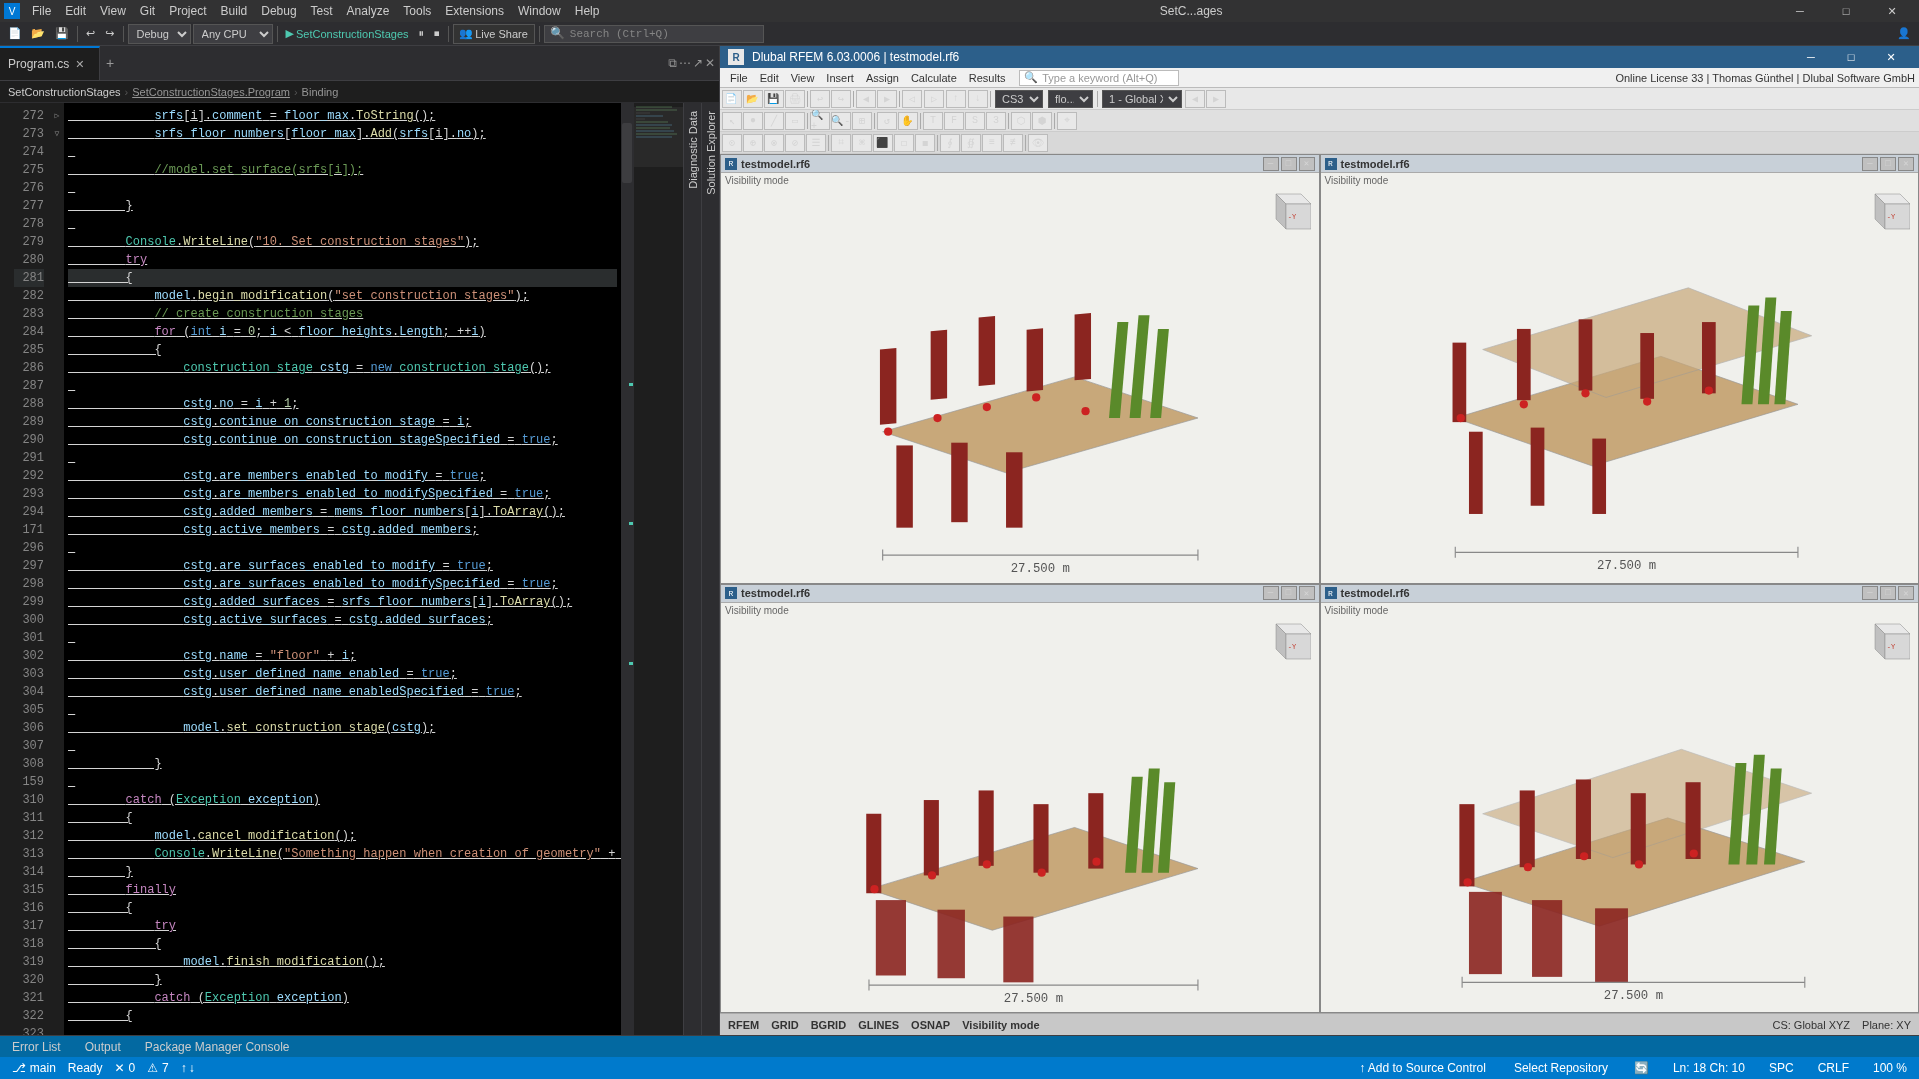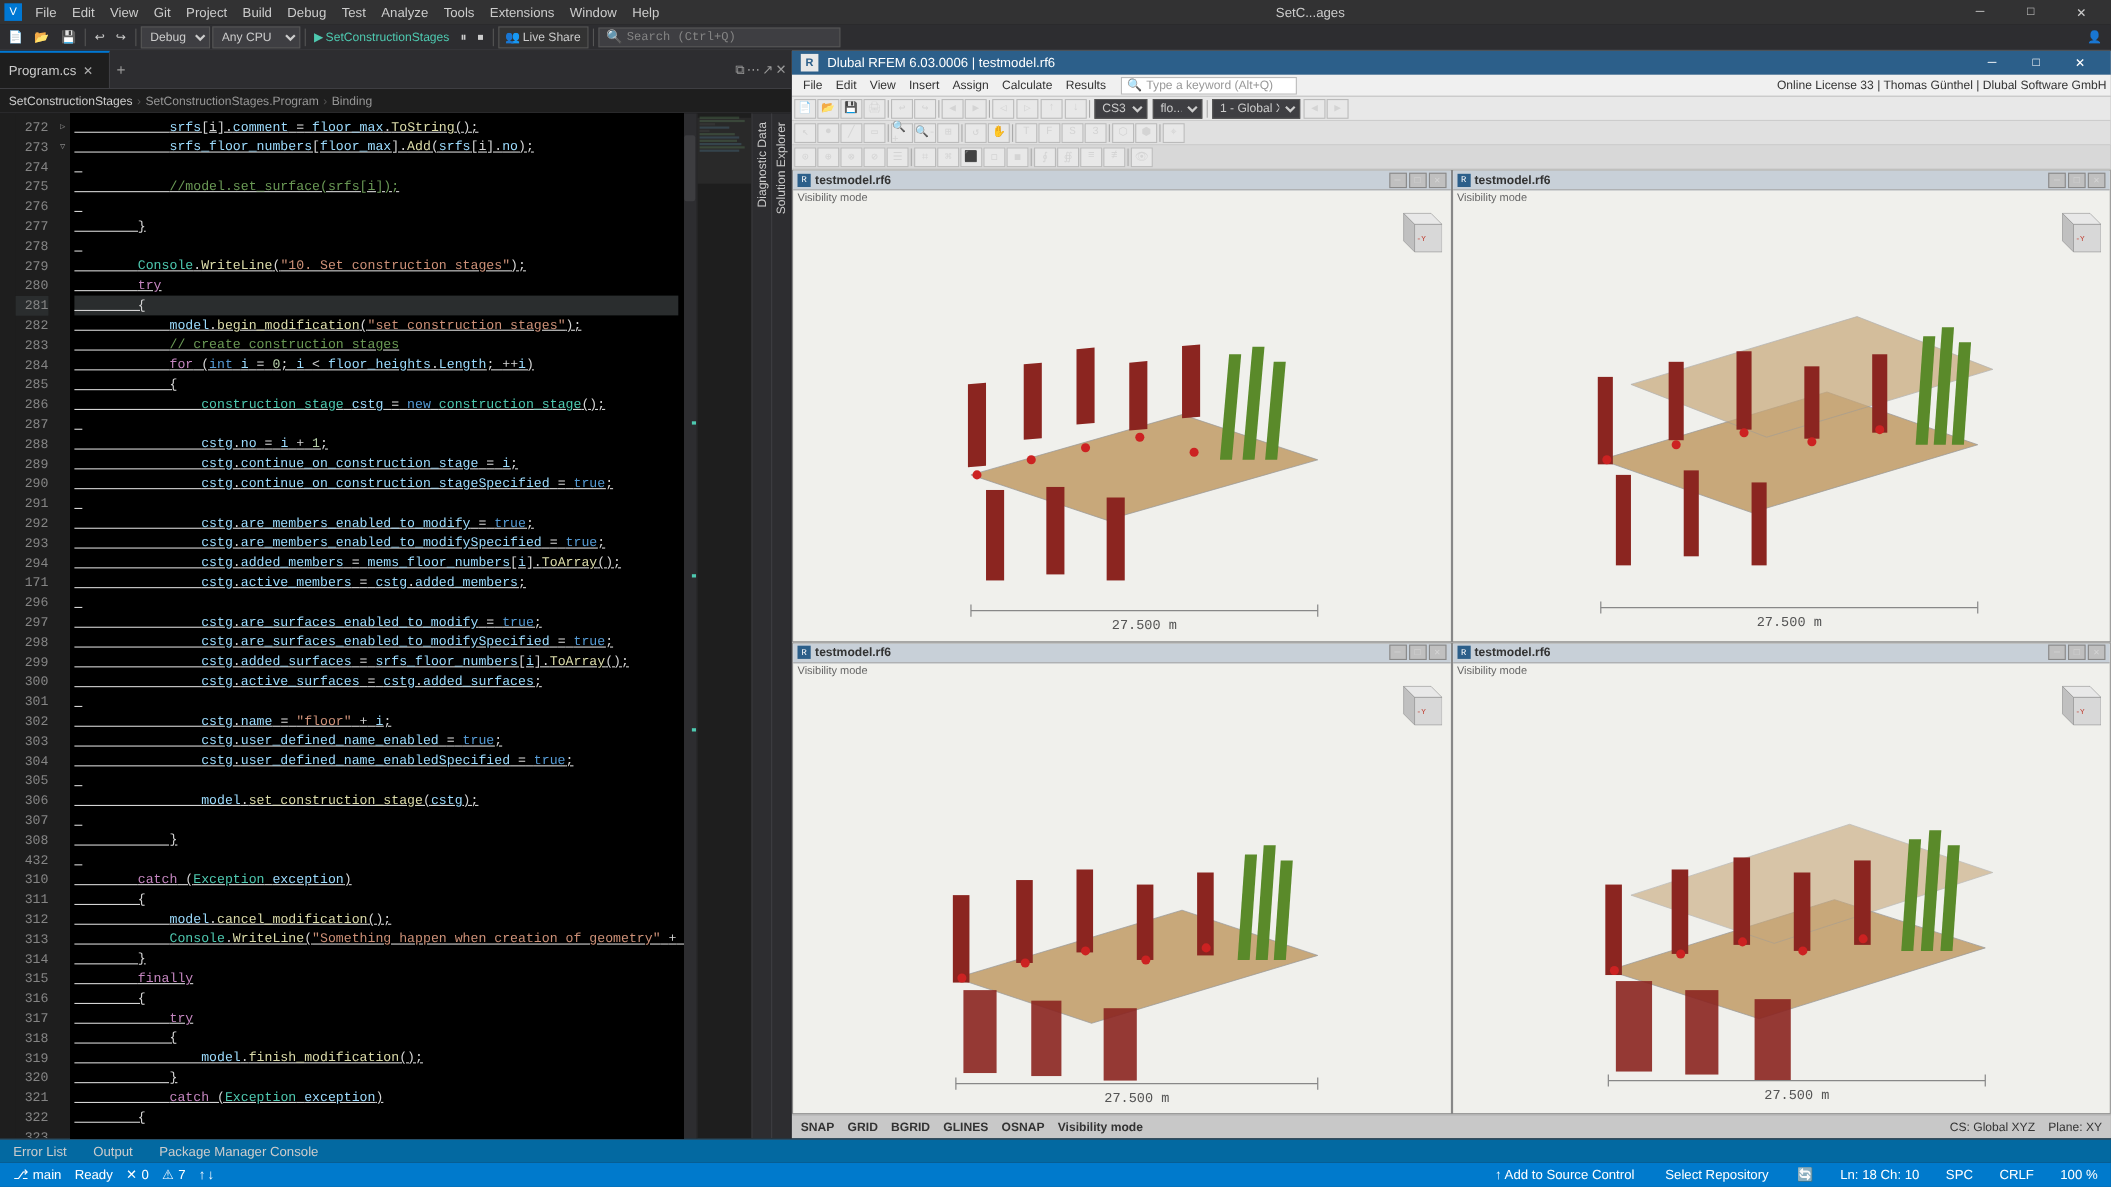--- a/index.html
+++ b/index.html
@@ -122,21 +122,21 @@
           <button style="background:transparent;border:none;color:#999;cursor:pointer;font-size:12px;">⧉</button>
           <button style="background:transparent;border:none;color:#999;cursor:pointer;font-size:12px;">⋯</button>
           <button style="background:transparent;border:none;color:#999;cursor:pointer;font-size:12px;">↗</button>
           <button style="background:transparent;border:none;color:#999;cursor:pointer;font-size:12px;">✕</button>
         </div>
       </div>
 
       <div style="display:flex; align-items:center; height:22px; background:#1e1e1e; padding:0 8px; gap:4px; border-bottom:1px solid #2d2d30; font-size:11px; color:#969696; font-family:'Segoe UI',sans-serif;">
         <span style="cursor:pointer; color:#cccccc;">SetConstructionStages</span>
         <span style="color:#555">›</span>
-        <span style="cursor:pointer;">SetConstructionStages.Program</span>
+        <span style="cursor:pointer;text-decoration:underline;">SetConstructionStages.Program</span>
         <span style="color:#555">›</span>
         <span style="cursor:pointer;">Binding</span>
       </div>
 
       <div style="display:flex; flex:1; overflow:hidden; min-height:0; height:calc(100% - 57px);">
 
         <div style="width:14px; background:#1e1e1e; flex-shrink:0;"></div>
 
         <div style="width:36px; padding:4px 0; text-align:right; padding-right:6px; color:#858585; font-size:12px; line-height:18px; user-select:none; background:#1e1e1e; flex-shrink:0; overflow:hidden;">
           <div>272</div>
@@ -169,21 +169,21 @@
           <div>299</div>
             <div>300</div>
             <div>301</div>
           <div>302</div>
             <div>303</div>
             <div>304</div>
           <div>305</div>
             <div>306</div>
             <div>307</div>
           <div>308</div>
-            <div>432</div>
+            <div>159</div>
             <div>310</div>
           <div>311</div>
             <div>312</div>
             <div>313</div>
           <div>314</div>
             <div>315</div>
             <div>316</div>
           <div>317</div>
             <div>318</div>
             <div>319</div>
@@ -667,21 +667,21 @@
               <line x1="45" y1="268" x2="295" y2="268" stroke="#888" stroke-width="0.8"></line>
               <line x1="45" y1="264" x2="45" y2="272" stroke="#888" stroke-width="0.8"></line>
               <line x1="295" y1="264" x2="295" y2="272" stroke="#888" stroke-width="0.8"></line>
               <text x="170" y="280" font-size="9" fill="#555" text-anchor="middle">27.500 m</text>
             </svg>
           </div>
         </div>
       </div>
 
       <div style="display:flex; align-items:center; height:22px; background:#c8c8c8; font-size:11px; color:#333; padding:0 8px; gap:12px; border-top:1px solid #aaa; flex-shrink:0; font-family:'Segoe UI',sans-serif;">
-        <span style="cursor:pointer; font-weight:bold;">SNAP</span>
+        <span style="cursor:pointer; font-weight:bold;">RFEM</span>
         <span style="cursor:pointer; font-weight:bold;">GRID</span>
         <span style="cursor:pointer; font-weight:bold;">BGRID</span>
         <span style="cursor:pointer; font-weight:bold;">GLINES</span>
         <span style="cursor:pointer; font-weight:bold;">OSNAP</span>
         <span style="cursor:pointer; font-weight:bold;">Visibility mode</span>
         <span style="margin-left:auto;">CS: Global XYZ</span>
         <span>Plane: XY</span>
       </div>
     </div>
   </div>

